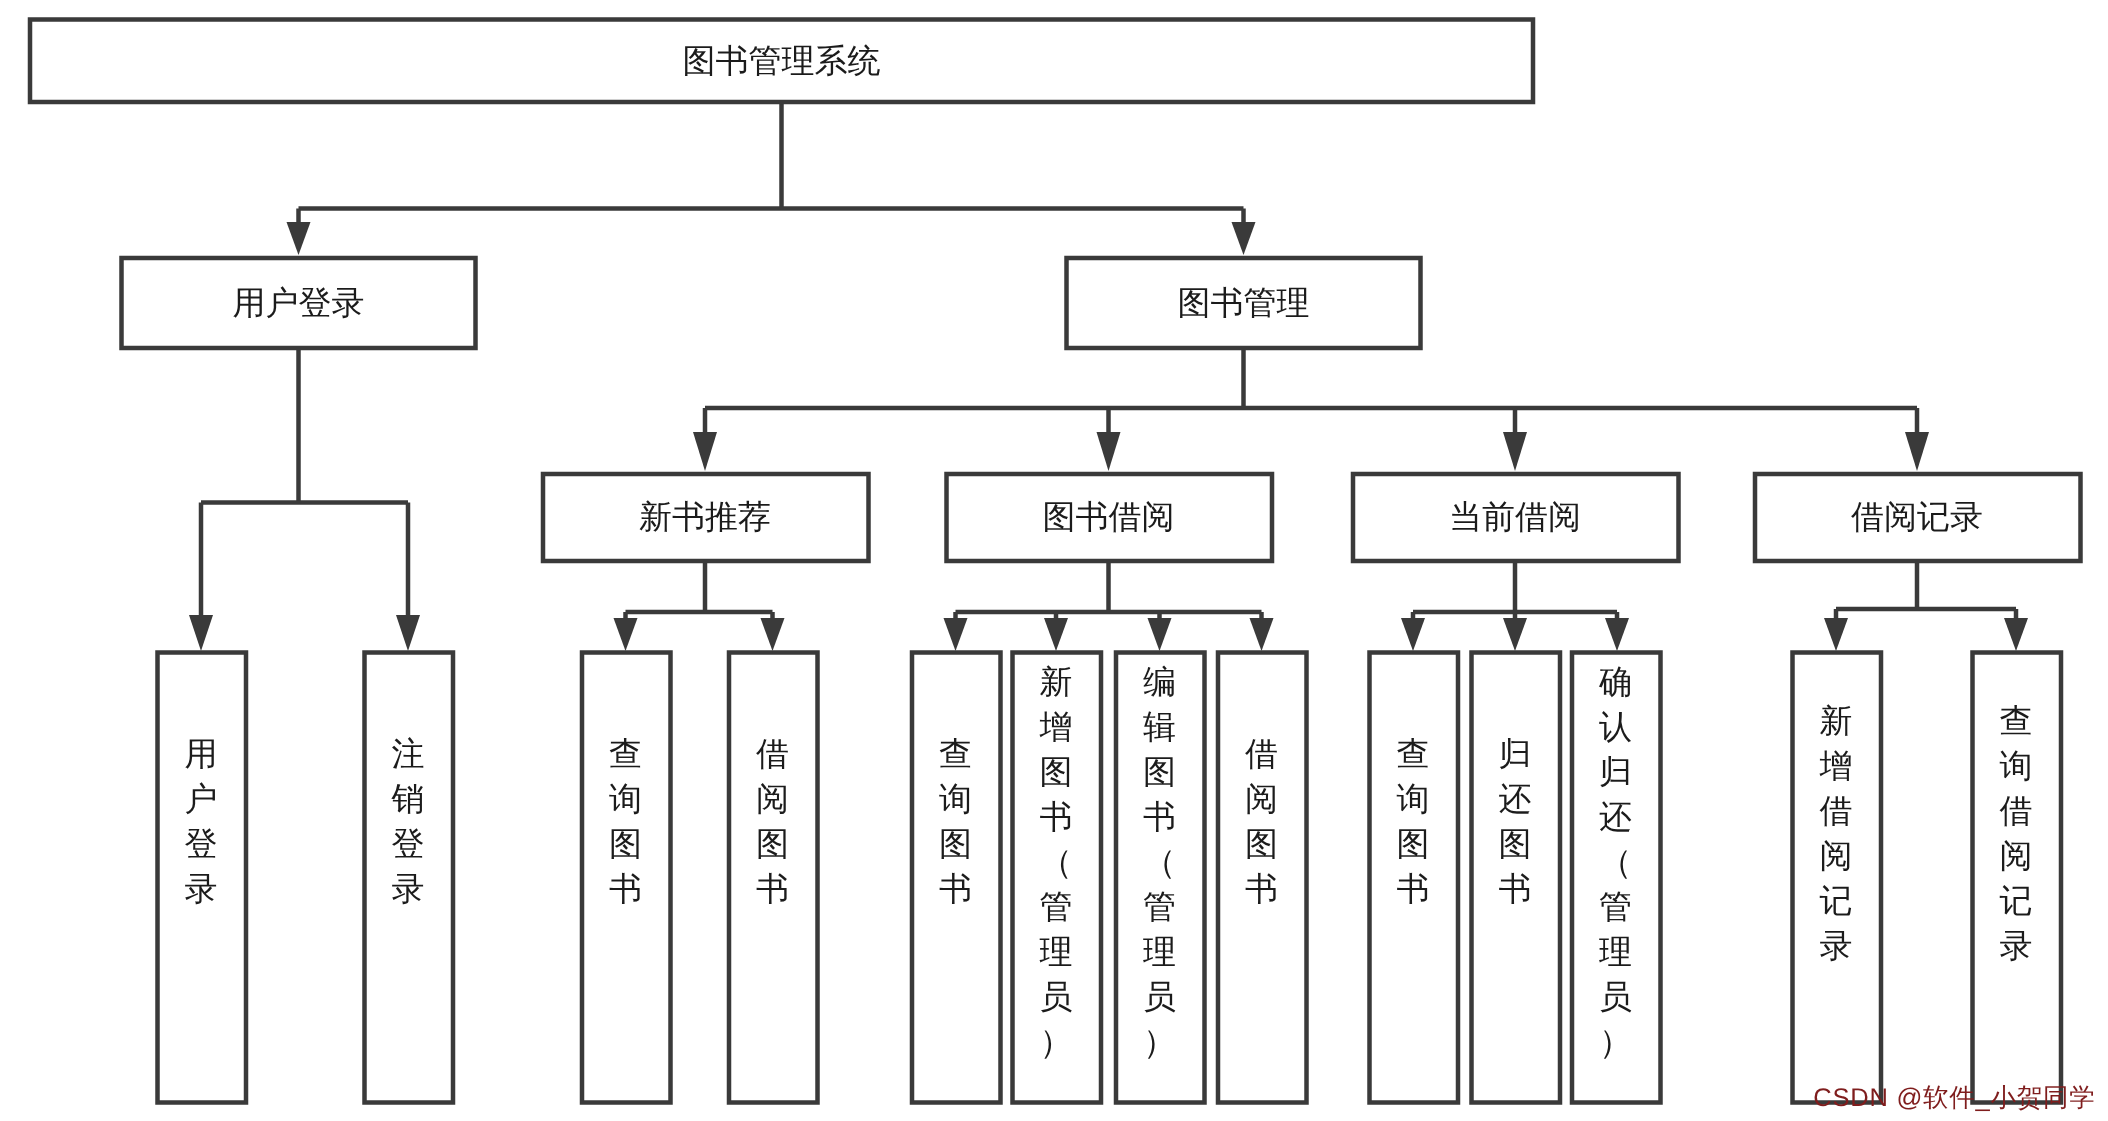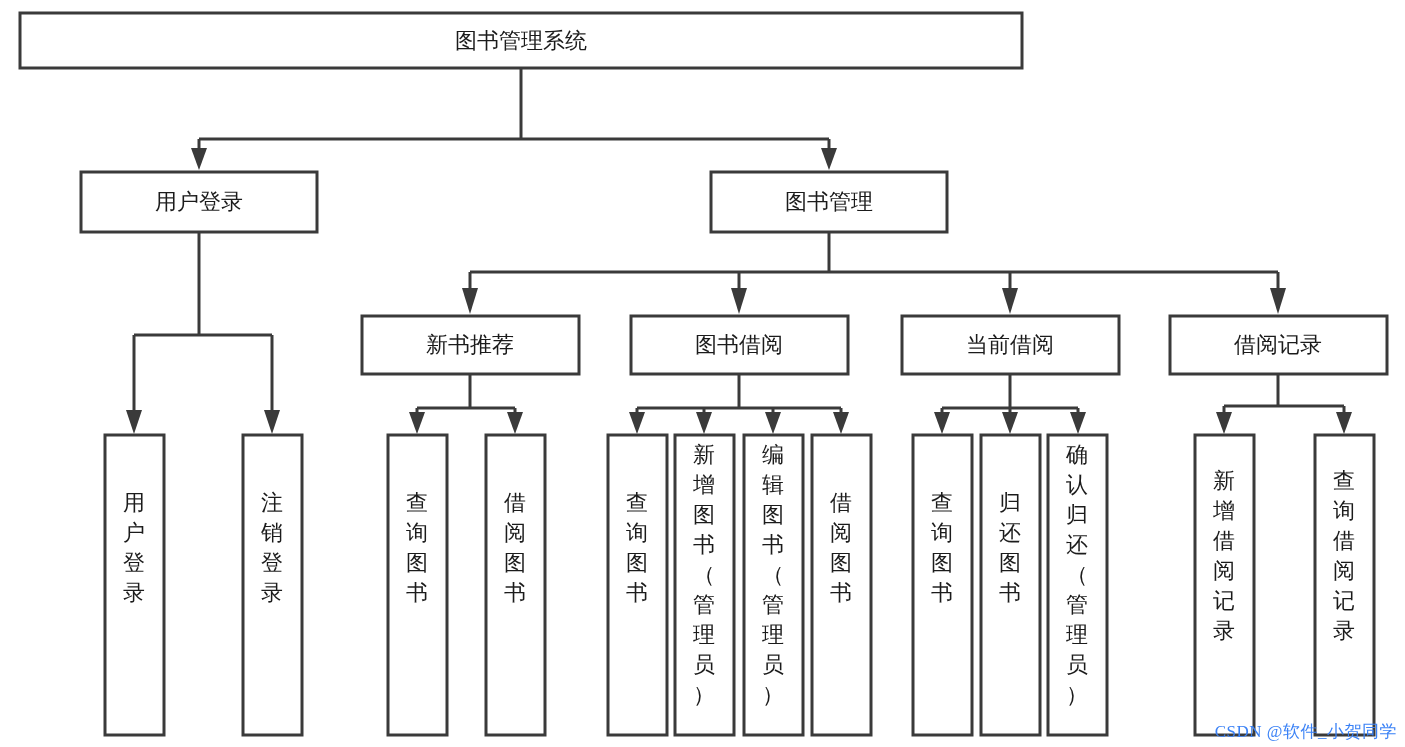--- a/index.html
+++ b/index.html
@@ -45,23 +45,23 @@
   .node-label-v {
     font-family: "DejaVu Sans", "Liberation Sans", sans-serif;
     font-size: 22px;
     fill: #1b1b1b;
     text-anchor: middle;
   }
   .watermark {
     position: absolute;
     right: 8px;
     bottom: 4px;
-    font-family: Liberation Serif, serif;
+    font-family: Liberation Sans, sans-serif;
     font-size: 17px;
-    color: #3b82f6;
+    color: #7f1d1d;
     white-space: nowrap;
     letter-spacing: 0.5px;
     pointer-events: none;
   }
 </style>
 </head>
 <body>
 
 <svg id="chart-root" viewBox="0 0 1405 747" xmlns="http://www.w3.org/2000/svg">
 

